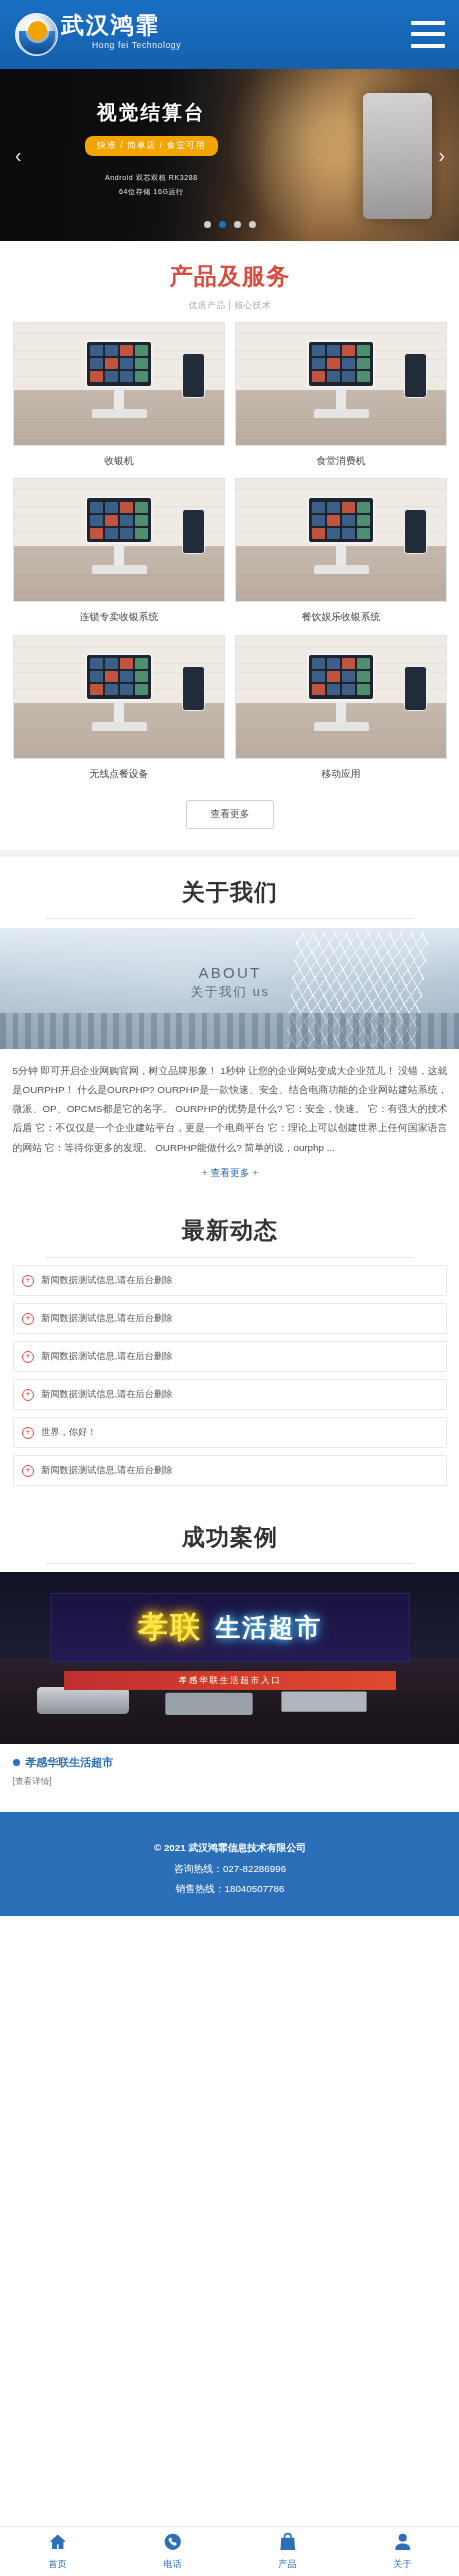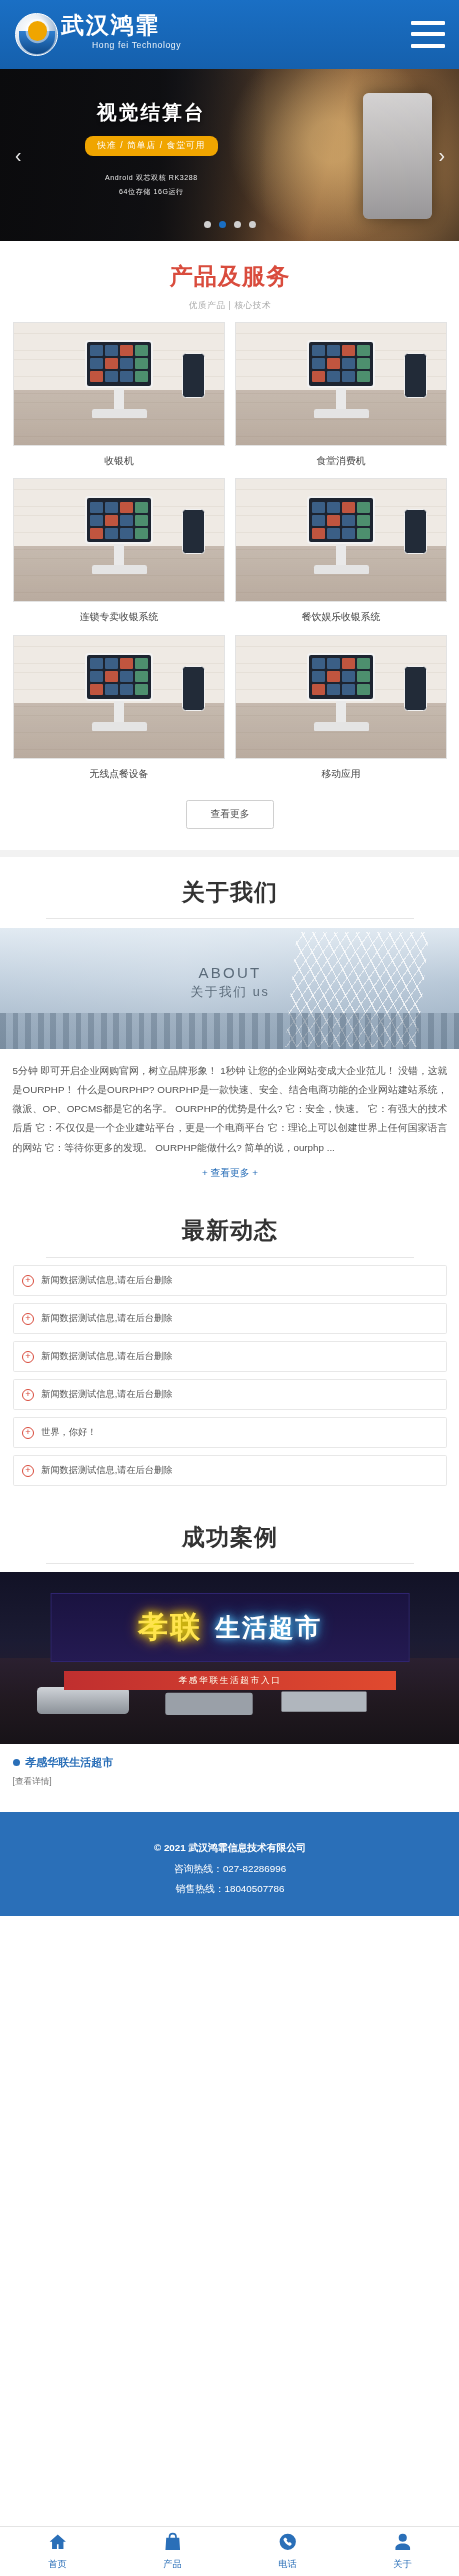--- a/index.html
+++ b/index.html
@@ -555,29 +555,29 @@
 
 <div class="bottom-nav">
   <div class="nav-item">
     <svg class="nav-ico" viewBox="0 0 24 24">
       <path d="M12 3L2 12h3v9h6v-6h2v6h6v-9h3z"></path>
     </svg>
     <span>首页</span>
   </div>
   <div class="nav-item">
     <svg class="nav-ico" viewBox="0 0 24 24">
+      <path d="M12 2a10 10 0 100 20 10 10 0 000-20zm4.6 13.4l-1.2 1.2c-.4.4-1 .5-1.5.3-1.6-.6-3-1.6-4.2-2.8-1.2-1.2-2.2-2.6-2.8-4.2-.2-.5-.1-1.1.3-1.5l1.2-1.2c.3-.3.9-.3 1.2 0l1.5 1.5c.3.3.3.9 0 1.2l-.6.6c.6 1.2 1.6 2.2 2.8 2.8l.6-.6c.3-.3.9-.3 1.2 0l1.5 1.5c.3.3.3.9 0 1.2z"></path>
+    </svg>
+    <span>电话</span>
+  </div>
+  <div class="nav-item">
+    <svg class="nav-ico" viewBox="0 0 24 24">
       <path d="M7 7V6a5 5 0 0110 0v1h3l1 15H3L4 7zm2 0h6V6a3 3 0 00-6 0z"></path>
     </svg>
     <span>产品</span>
-  </div>
-  <div class="nav-item">
-    <svg class="nav-ico" viewBox="0 0 24 24">
-      <path d="M12 2a10 10 0 100 20 10 10 0 000-20zm4.6 13.4l-1.2 1.2c-.4.4-1 .5-1.5.3-1.6-.6-3-1.6-4.2-2.8-1.2-1.2-2.2-2.6-2.8-4.2-.2-.5-.1-1.1.3-1.5l1.2-1.2c.3-.3.9-.3 1.2 0l1.5 1.5c.3.3.3.9 0 1.2l-.6.6c.6 1.2 1.6 2.2 2.8 2.8l.6-.6c.3-.3.9-.3 1.2 0l1.5 1.5c.3.3.3.9 0 1.2z"></path>
-    </svg>
-    <span>电话</span>
   </div>
   <div class="nav-item">
     <svg class="nav-ico" viewBox="0 0 24 24">
       <path d="M12 12a5 5 0 100-10 5 5 0 000 10zm0 2c-5 0-9 2.5-9 5.5V22h18v-2.5c0-3-4-5.5-9-5.5z"></path>
     </svg>
     <span>关于</span>
   </div>
 </div>
 
 

